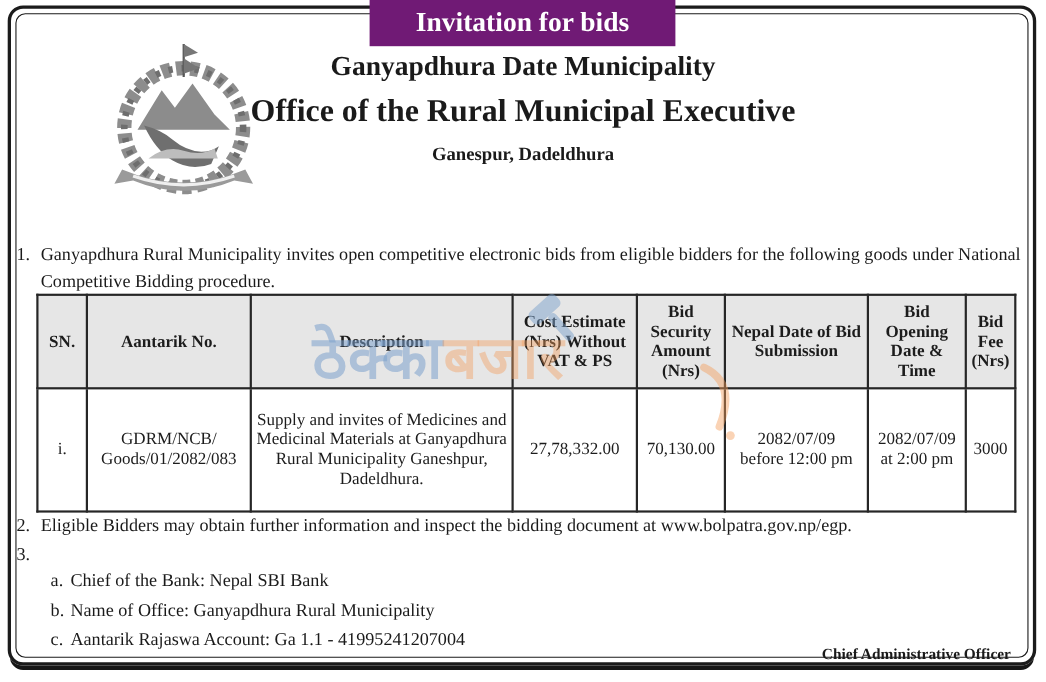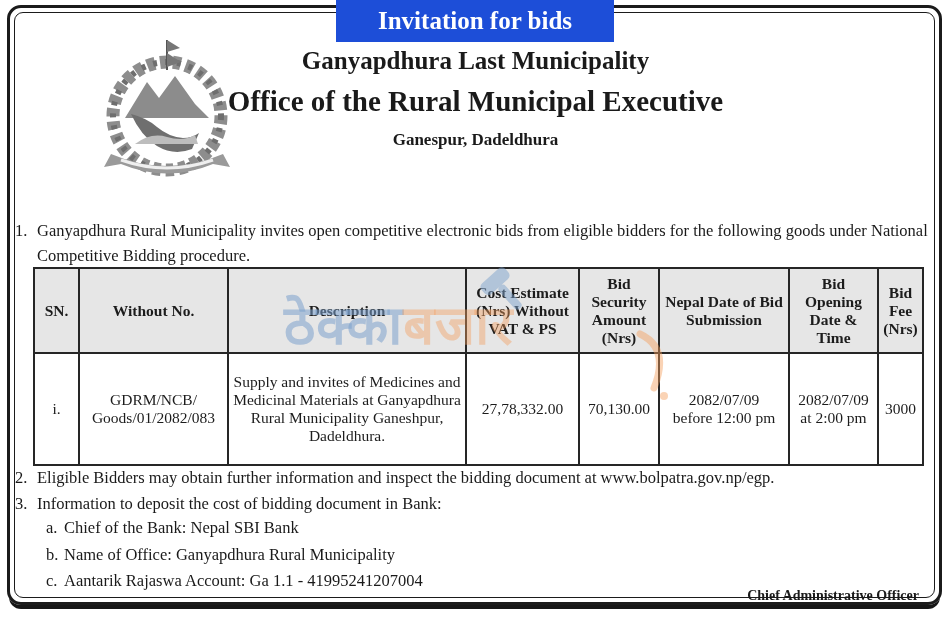--- a/index.html
+++ b/index.html
@@ -14,21 +14,21 @@
     border:3px solid #1b1b1b;border-radius:14px;
     box-shadow:0 6px 0 -2px #161616;
   }
   .frame-inner{
     position:absolute;left:4px;top:4px;right:4px;bottom:4px;
     border:1.5px solid #1b1b1b;border-radius:9px;
   }
   
   .banner{
     position:absolute;left:336px;top:0;width:278px;height:42px;
-    background:#1d4ed8;color:#ffffff;display:flex;align-items:center;justify-content:center;
+    background:#701a75;color:#ffffff;display:flex;align-items:center;justify-content:center;
     font-size:25px;font-weight:bold;z-index:20;
   }
   
   .emblem{position:absolute;left:97px;top:36px;width:140px;height:152px;z-index:3;}
   
   .ctr{position:absolute;left:0;width:951px;text-align:center;z-index:2;}
   .h-muni{top:47px;font-size:25px;font-weight:bold;}
   .h-office{top:85px;font-size:29px;font-weight:bold;}
   .h-sub1{top:130px;font-size:17px;font-weight:bold;}
   .h-sub2{top:159px;font-size:17px;font-weight:bold;}
@@ -89,21 +89,21 @@
       <path d="M70 4 l13 8 -13 4 z" fill="#777"></path>
       <path d="M70 17 l14 9 -14 5 z" fill="#777"></path>
       <path d="M28 82 L50 46 L62 62 L78 40 L98 68 L112 82 Z" fill="#8c8c8c"></path>
       <path d="M34 78 q16 4 26 13 q12 10 26 11 q9 0 16 -5 l-7 16 q-18 7 -35 -3 q-16 -10 -26 -32 z" fill="#6f6f6f"></path>
       <path d="M38 108 q16 -12 32 -7 q16 5 28 -2 l3 9 H36 z" fill="#bdbdbd"></path>
       <path d="M14 118 q56 24 112 0 l7 13 -17 -3 q-46 19 -92 0 l-17 3 z" fill="#9a9a9a"></path>
       <path d="M24 124 q46 16 92 0" fill="none" stroke="#efefef" stroke-width="3"></path>
     </svg>
   </div>
 
-  <div class="ctr h-muni">Ganyapdhura Last Municipality</div>
+  <div class="ctr h-muni">Ganyapdhura Date Municipality</div>
   <div class="ctr h-office">Office of the Rural Municipal Executive</div>
   <div class="ctr h-sub1">Ganespur, Dadeldhura</div>
 
   <div class="numline intro">
     <span class="num">1.</span>
     <span>Ganyapdhura Rural Municipality invites open competitive electronic bids from eligible bidders for the following goods under National Competitive Bidding procedure.</span>
   </div>
 
   <table class="bids">
     <colgroup>
@@ -112,21 +112,21 @@
         <col style="width:238px">
       <col style="width:113px">
         <col style="width:80px">
         <col style="width:130px">
       <col style="width:89px">
         <col style="width:45px">
     </colgroup>
     <thead>
       <tr>
         <th>SN.</th>
-        <th>Without No.</th>
+        <th>Aantarik No.</th>
         <th>Description</th>
         <th>Cost Estimate (Nrs) Without VAT &amp; PS</th>
         <th>Bid Security Amount (Nrs)</th>
         <th>Nepal Date of Bid Submission</th>
         <th>Bid Opening Date &amp; Time</th>
         <th>Bid Fee (Nrs)</th>
       </tr>
     </thead>
     <tbody>
       <tr>
@@ -164,21 +164,20 @@
       <circle cx="40" cy="66" r="4" fill="rgba(243,158,92,0.45)"></circle>
     </svg>
   </div>
 
   <div class="numline note2">
     <span class="num">2.</span>
     <span>Eligible Bidders may obtain further information and inspect the bidding document at www.bolpatra.gov.np/egp.</span>
   </div>
   <div class="numline note3">
     <span class="num">3.</span>
-    <span>Information to deposit the cost of bidding document in Bank:</span>
   </div>
 
   <div class="subline sub-a">
     <span class="sub-num">a.</span>
     <span>Chief of the Bank: Nepal SBI Bank</span>
   </div>
   <div class="subline sub-b">
     <span class="sub-num">b.</span>
     <span>Name of Office: Ganyapdhura Rural Municipality</span>
   </div>

